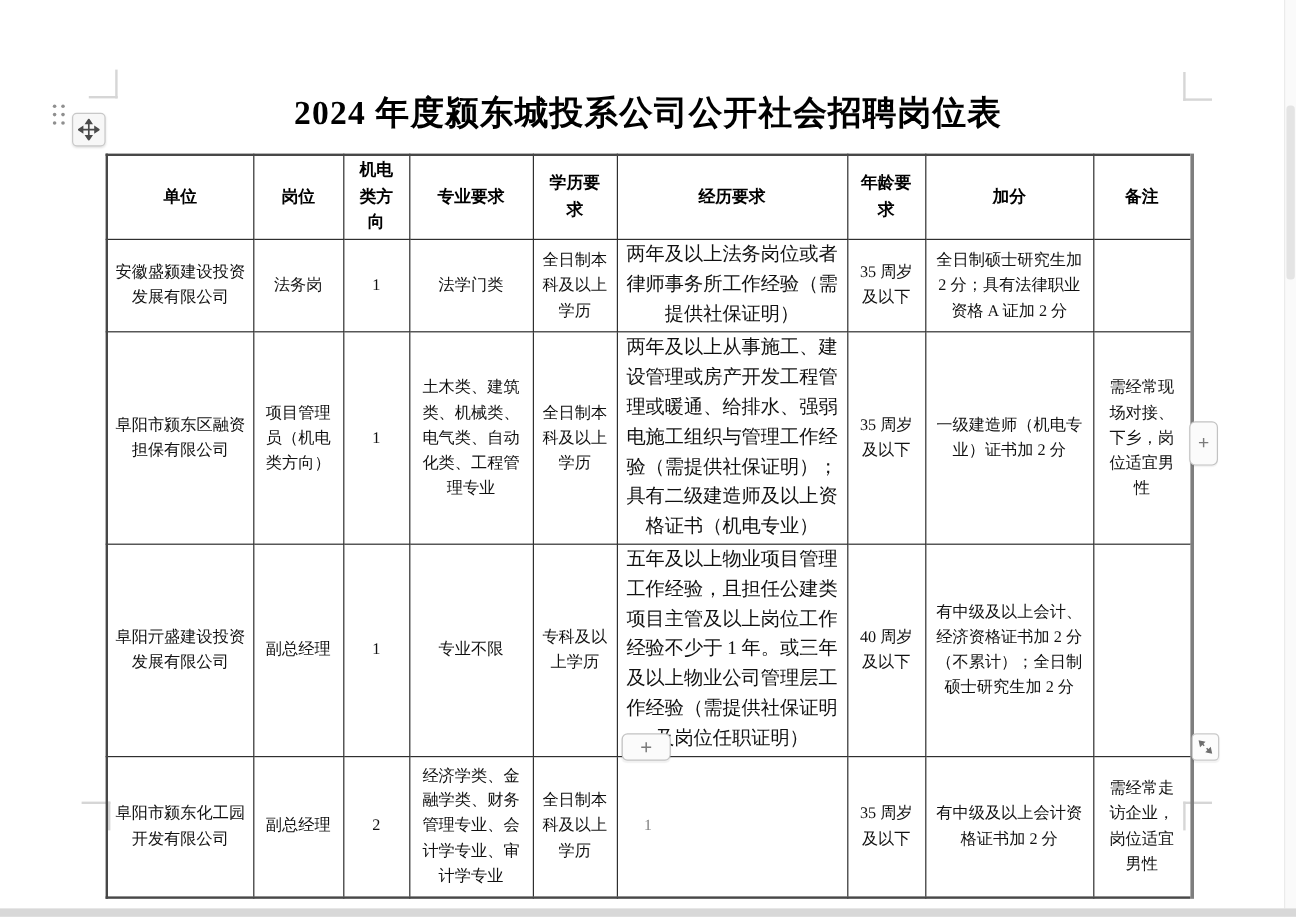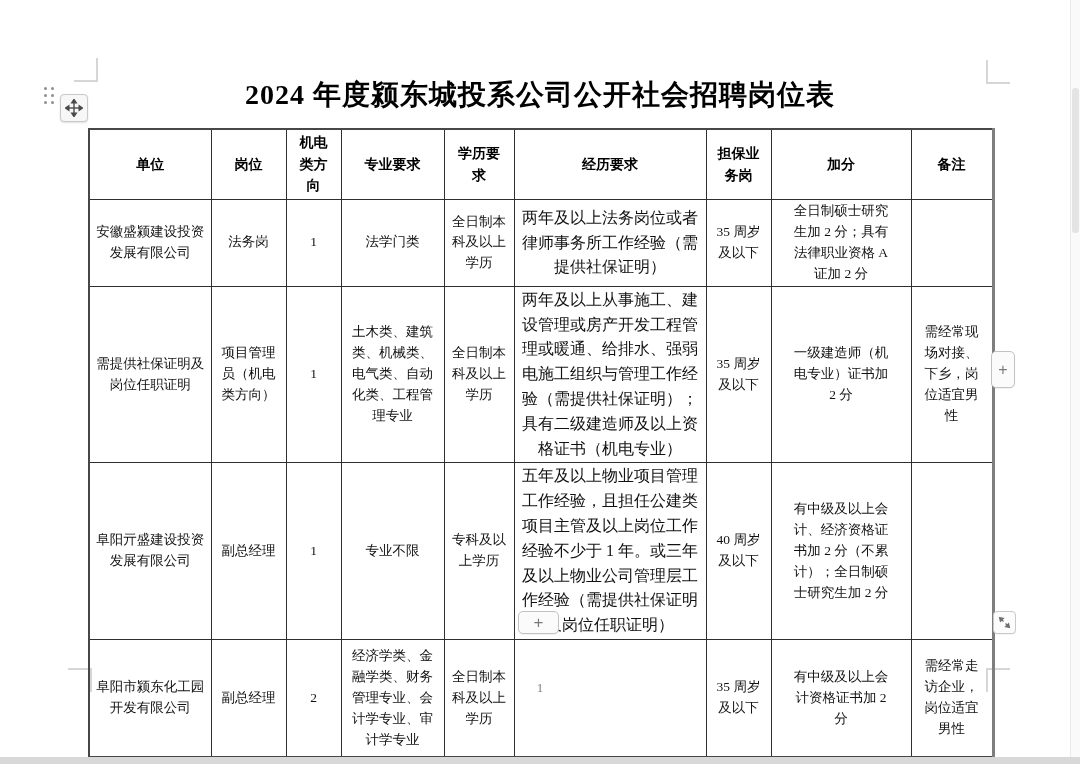--- a/index.html
+++ b/index.html
@@ -47,21 +47,21 @@
   .doc-table th,.doc-table td{
     border:1px solid #2f2f2f;
     text-align:center;vertical-align:middle;
     padding:1px 4px;line-height:1.55;
     word-break:break-all;overflow:hidden;
   }
   .doc-table th{font-size:14px;font-weight:bold;padding:2px 8px;color:#000;}
   .doc-table td.col-0{padding:1px 3px;margin-left:10px;}
   .doc-table td.col-3{padding:5px 9px;}
   .doc-table td.col-5{padding:1px 3px;font-size:16px;margin-top:40px;}
-  .doc-table td.col-7{padding:1px 22px;}
+  .doc-table td.col-7{padding:1px 8px;}
   .doc-table td.col-8{padding:1px 7px;}
 
   
   .plus-btn{
     position:absolute;background:#fbfbfb;border:1px solid #c2c2c2;border-radius:5px;
     color:#7a7a7a;display:flex;align-items:center;justify-content:center;
     font-family:"Liberation Sans","DejaVu Sans",sans-serif;
     box-shadow:0 1px 1px rgba(0,0,0,.06);cursor:pointer;
   }
   .plus-row{left:518px;top:611px;width:39px;height:21px;font-size:17px;}
@@ -131,39 +131,39 @@
         <col style="width: 82px;">
       </colgroup>
     <thead id="table-head">
         <tr style="height: 52px;">
           <th class="col-0">单位</th>
           <th class="col-1">岗位</th>
           <th class="col-2">机电类方向</th>
           <th class="col-3">专业要求</th>
           <th class="col-4">学历要求</th>
           <th class="col-5">经历要求</th>
-          <th class="col-6">担保业务岗</th>
+          <th class="col-6">年龄要求</th>
           <th class="col-7">加分</th>
           <th class="col-8">备注</th>
         </tr>
       </thead>
     <tbody id="table-body">
         <tr style="height: 62px;">
           <td class="col-0">安徽盛颍建设投资发展有限公司</td>
           <td class="col-1">法务岗</td>
           <td class="col-2">1</td>
           <td class="col-3">法学门类</td>
           <td class="col-4">全日制本科及以上学历</td>
           <td class="col-5">两年及以上法务岗位或者律师事务所工作经验（需提供社保证明）</td>
           <td class="col-6">35 周岁及以下</td>
           <td class="col-7">全日制硕士研究生加 2 分；具有法律职业资格 A 证加 2 分</td>
           <td class="col-8"></td>
         </tr>
         <tr style="height: 128px;">
-          <td class="col-0">需提供社保证明及岗位任职证明</td>
+          <td class="col-0">阜阳市颍东区融资担保有限公司</td>
           <td class="col-1">项目管理员（机电类方向）</td>
           <td class="col-2">1</td>
           <td class="col-3">土木类、建筑类、机械类、电气类、自动化类、工程管理专业</td>
           <td class="col-4">全日制本科及以上学历</td>
           <td class="col-5">两年及以上从事施工、建设管理或房产开发工程管理或暖通、给排水、强弱电施工组织与管理工作经验（需提供社保证明）；具有二级建造师及以上资格证书（机电专业）</td>
           <td class="col-6">35 周岁及以下</td>
           <td class="col-7">一级建造师（机电专业）证书加 2 分</td>
           <td class="col-8">需经常现场对接、下乡，岗位适宜男性</td>
         </tr>
         <tr style="height: 135px;">

